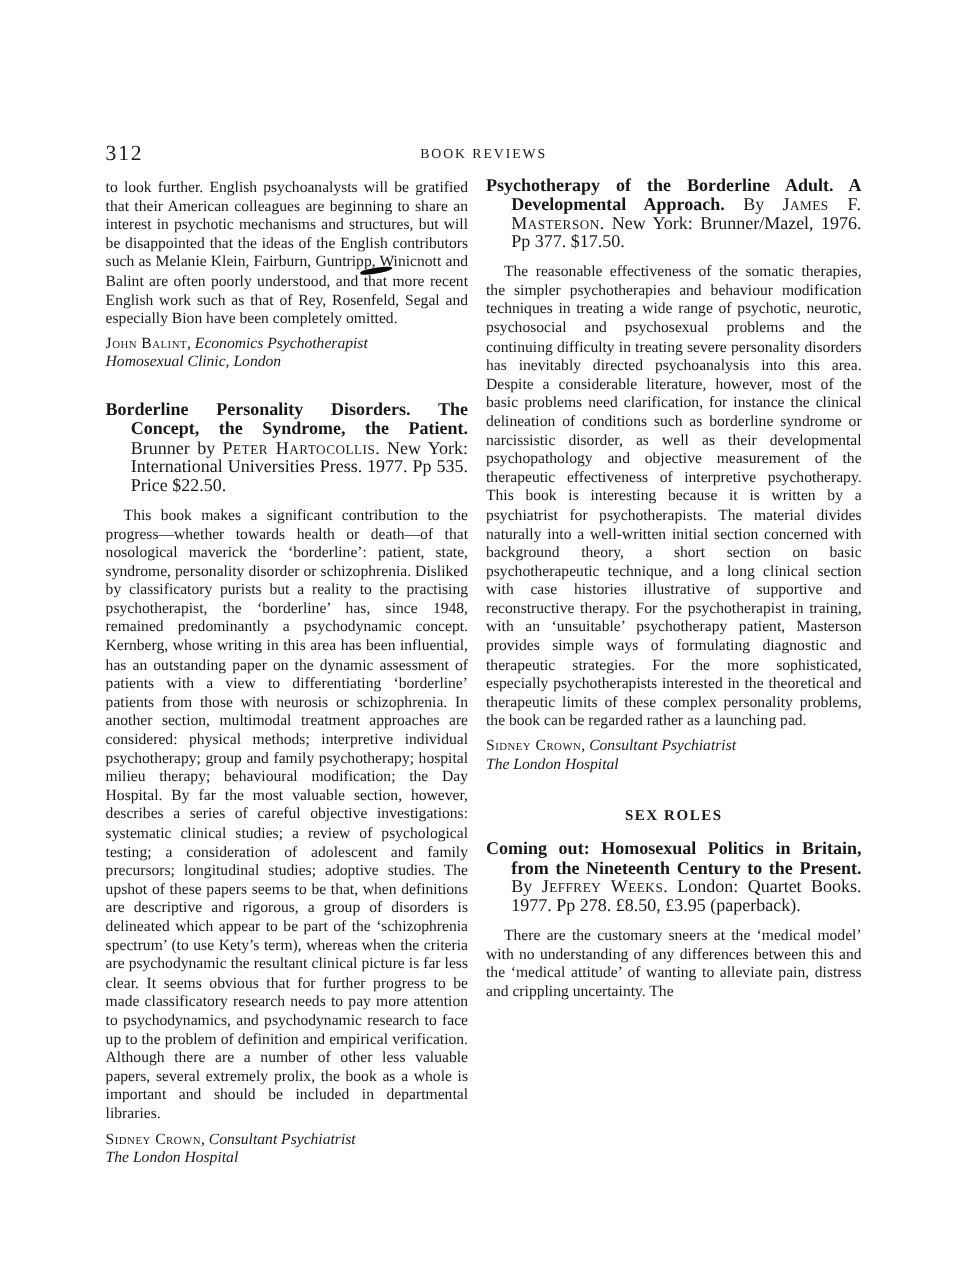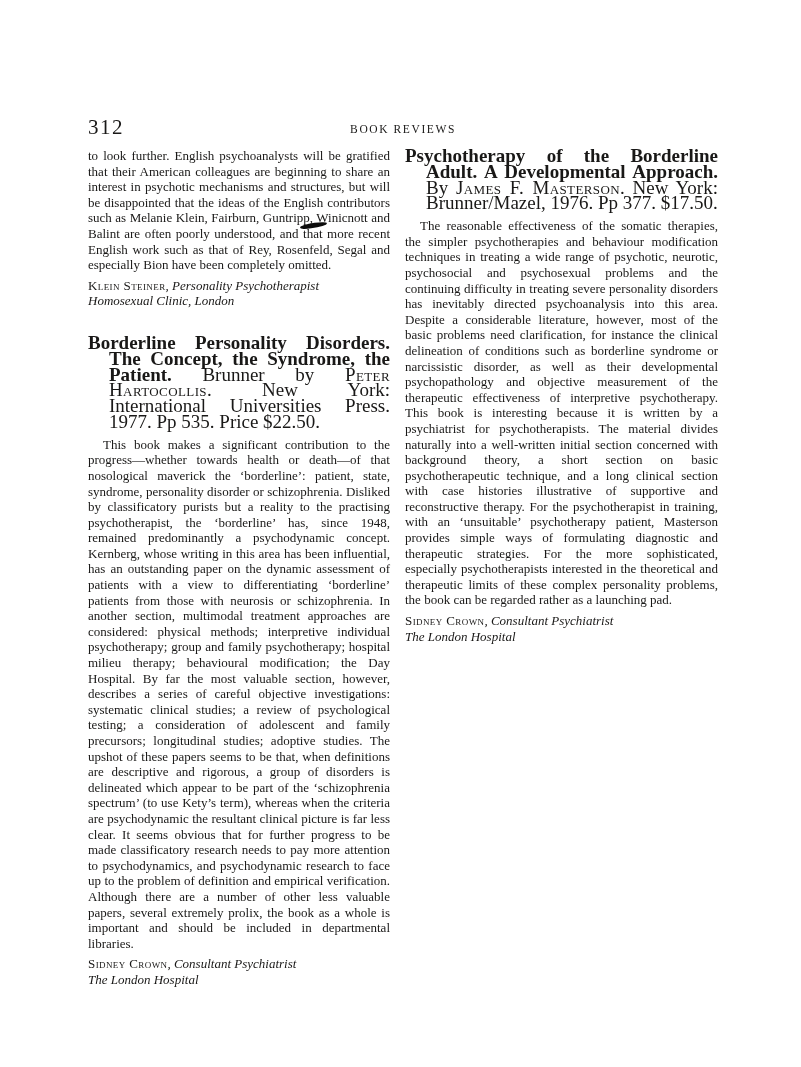--- a/index.html
+++ b/index.html
@@ -15,21 +15,21 @@
     position: relative;
     padding: 120px 83px 40px 88px;
     overflow: hidden;
   }
   .page-header {
     position: relative;
     height: 18px;
     margin-bottom: 10px;
   }
   .page-num {
-    font-size: 21px;
+    font-size: 18px;
     letter-spacing: 1.5px;
     position: absolute;
     left: 0;
     top: 0;
   }
   .running-head {
     position: absolute;
     left: 50%;
     top: 2px;
     transform: translateX(-50%);
@@ -48,21 +48,21 @@
   }
   .no-indent { text-indent: 0; }
 
   .signature { margin-top: 5px; }
   .affiliation { font-style: italic; }
   .sc { font-variant: small-caps; letter-spacing: 0.4px; }
   .ital { font-style: italic; }
   .bold { font-weight: bold; }
 
   .review-heading {
-    font-size: 19px;
+    font-size: 15px;
     font-weight: normal;
     line-height: 15.8px;
     text-align: justify;
     padding-left: 21px;
     text-indent: -21px;
     margin: 26px 0 7px 0;
   }
   .review-heading.first { margin-top: 0; }
 
   .section-heading {
@@ -97,40 +97,43 @@
     <span class="page-num">312</span>
     <span class="running-head">BOOK REVIEWS</span>
   </header>
 
   <div class="columns">
 
     <section class="col col-left">
 
       <p class="body-text no-indent"><span>to look further. English psychoanalysts will be gratified that their American colleagues are beginning to share an interest in psychotic mechanisms and structures, but will be disappointed that the ideas of the English contributors such as Melanie Klein, Fairburn, Guntripp, Winicnott and Balint are often poorly understood, and </span><span class="ink-mark">that</span><span> more recent English work such as that of Rey, Rosenfeld, Segal and especially Bion have been completely omitted.</span></p>
 
-      <p class="signature"><span class="sc">Klein Steiner</span><span class="ital">, Personality Psychotherapist</span></p>
+      <p class="signature"><span class="sc">John Balint</span><span class="ital">, Economics Psychotherapist</span></p>
       <p class="affiliation">Homosexual Clinic, London</p>
 
       <h3 class="review-heading"><span class="bold">Borderline Personality Disorders. The Concept, the Syndrome, the Patient.</span><span> Brunner by </span><span class="sc">Peter Hartocollis</span><span>. New York: International Universities Press. 1977. Pp 535. Price $22.50.</span></h3>
 
       <p class="body-text">This book makes a significant contribution to the progress—whether towards health or death—of that nosological maverick the ‘borderline’: patient, state, syndrome, personality disorder or schizophrenia. Disliked by classificatory purists but a reality to the practising psychotherapist, the ‘borderline’ has, since 1948, remained predominantly a psychodynamic concept. Kernberg, whose writing in this area has been influential, has an outstanding paper on the dynamic assessment of patients with a view to differentiating ‘borderline’ patients from those with neurosis or schizophrenia. In another section, multimodal treatment approaches are considered: physical methods; interpretive individual psychotherapy; group and family psychotherapy; hospital milieu therapy; behavioural modification; the Day Hospital. By far the most valuable section, however, describes a series of careful objective investigations: systematic clinical studies; a review of psychological testing; a consideration of adolescent and family precursors; longitudinal studies; adoptive studies. The upshot of these papers seems to be that, when definitions are descriptive and rigorous, a group of disorders is delineated which appear to be part of the ‘schizophrenia spectrum’ (to use Kety’s term), whereas when the criteria are psychodynamic the resultant clinical picture is far less clear. It seems obvious that for further progress to be made classificatory research needs to pay more attention to psychodynamics, and psychodynamic research to face up to the problem of definition and empirical verification. Although there are a number of other less valuable papers, several extremely prolix, the book as a whole is important and should be included in departmental libraries.</p>
 
       <p class="signature"><span class="sc">Sidney Crown</span><span class="ital">, Consultant Psychiatrist</span></p>
       <p class="affiliation">The London Hospital</p>
 
     </section>
 
     <section class="col col-right">
 
       <h3 class="review-heading first"><span class="bold">Psychotherapy of the Borderline Adult. A Developmental Approach.</span><span> By </span><span class="sc">James F. Masterson</span><span>. New York: Brunner/Mazel, 1976. Pp 377. $17.50.</span></h3>
 
       <p class="body-text">The reasonable effectiveness of the somatic therapies, the simpler psychotherapies and behaviour modification techniques in treating a wide range of psychotic, neurotic, psychosocial and psychosexual problems and the continuing difficulty in treating severe personality disorders has inevitably directed psychoanalysis into this area. Despite a considerable literature, however, most of the basic problems need clarification, for instance the clinical delineation of conditions such as borderline syndrome or narcissistic disorder, as well as their developmental psychopathology and objective measurement of the therapeutic effectiveness of interpretive psychotherapy. This book is interesting because it is written by a psychiatrist for psychotherapists. The material divides naturally into a well-written initial section concerned with background theory, a short section on basic psychotherapeutic technique, and a long clinical section with case histories illustrative of supportive and reconstructive therapy. For the psychotherapist in training, with an ‘unsuitable’ psychotherapy patient, Masterson provides simple ways of formulating diagnostic and therapeutic strategies. For the more sophisticated, especially psychotherapists interested in the theoretical and therapeutic limits of these complex personality problems, the book can be regarded rather as a launching pad.</p>
 
       <p class="signature"><span class="sc">Sidney Crown</span><span class="ital">, Consultant Psychiatrist</span></p>
       <p class="affiliation">The London Hospital</p>
 
+      <h2 class="section-heading">SEX ROLES</h2>
 
+      <h3 class="review-heading"><span class="bold">Coming out: Homosexual Politics in Britain, from the Nineteenth Century to the Present.</span><span> By </span><span class="sc">Jeffrey Weeks</span><span>. London: Quartet Books. 1977. Pp 278. £8.50, £3.95 (paperback).</span></h3>
 
+      <p class="body-text">There are the customary sneers at the ‘medical model’ with no understanding of any differences between this and the ‘medical attitude’ of wanting to alleviate pain, distress and crippling uncertainty. The</p>
 
     </section>
 
   </div>
 </div>
 
 </body></html>

